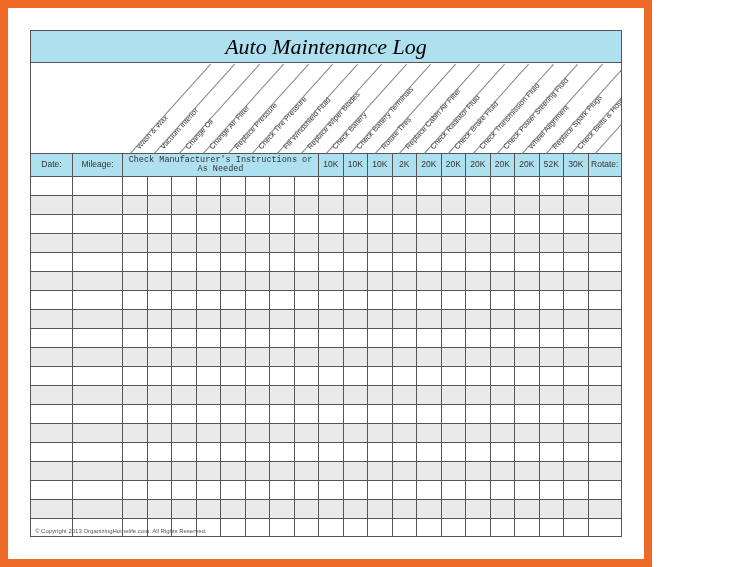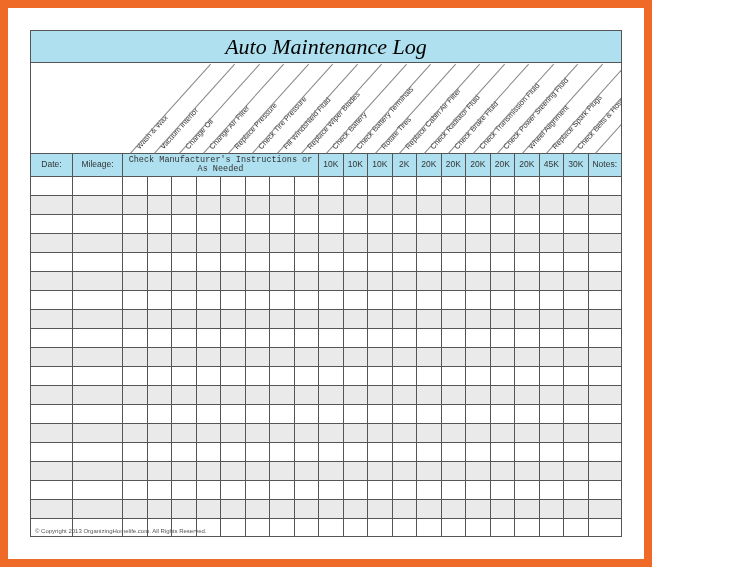--- a/index.html
+++ b/index.html
@@ -168,23 +168,23 @@
       <div class="hcell w-instr">Check Manufacturer's Instructions or As Needed</div>
       <div class="hcell w-task">10K</div>
         <div class="hcell w-task">10K</div>
         <div class="hcell w-task">10K</div>
         <div class="hcell w-task">2K</div>
         <div class="hcell w-task">20K</div>
         <div class="hcell w-task">20K</div>
         <div class="hcell w-task">20K</div>
         <div class="hcell w-task">20K</div>
         <div class="hcell w-task">20K</div>
-        <div class="hcell w-task">45K</div>
+        <div class="hcell w-task">52K</div>
         <div class="hcell w-task">30K</div>
-      <div class="hcell w-notes">Notes:</div>
+      <div class="hcell w-notes">Rotate:</div>
     </div>
 
     <div id="data-rows">
         <div class="data-row">
           <div class="dcell w-date"></div>
           <div class="dcell w-mileage"></div>
           <div class="dcell w-task"></div>
           <div class="dcell w-task"></div>
           <div class="dcell w-task"></div>
           <div class="dcell w-task"></div>

